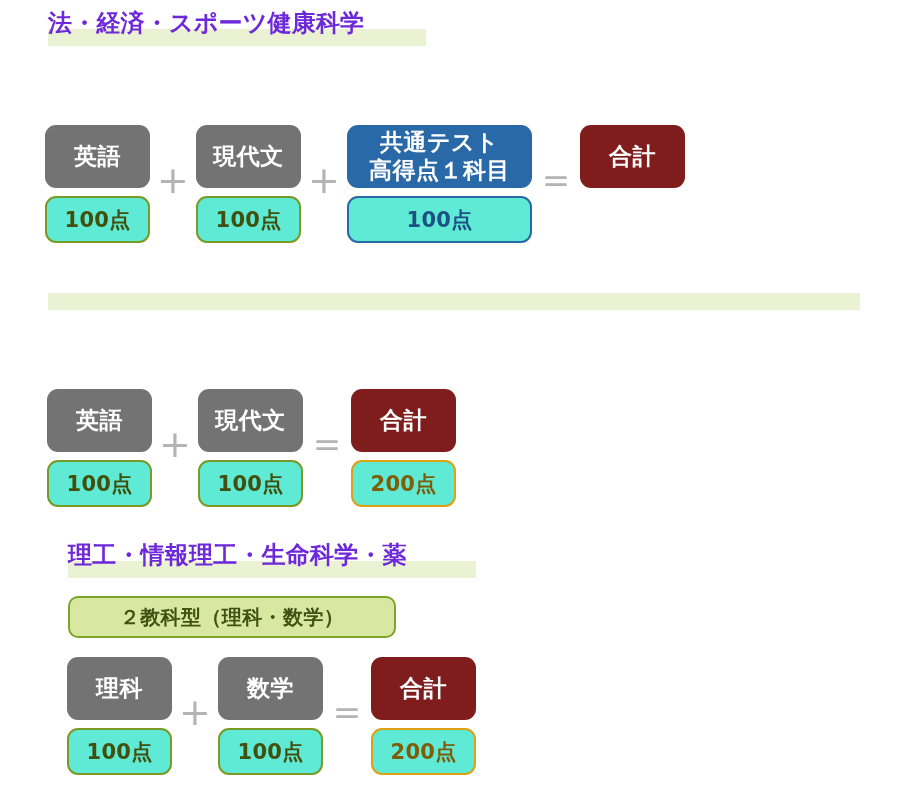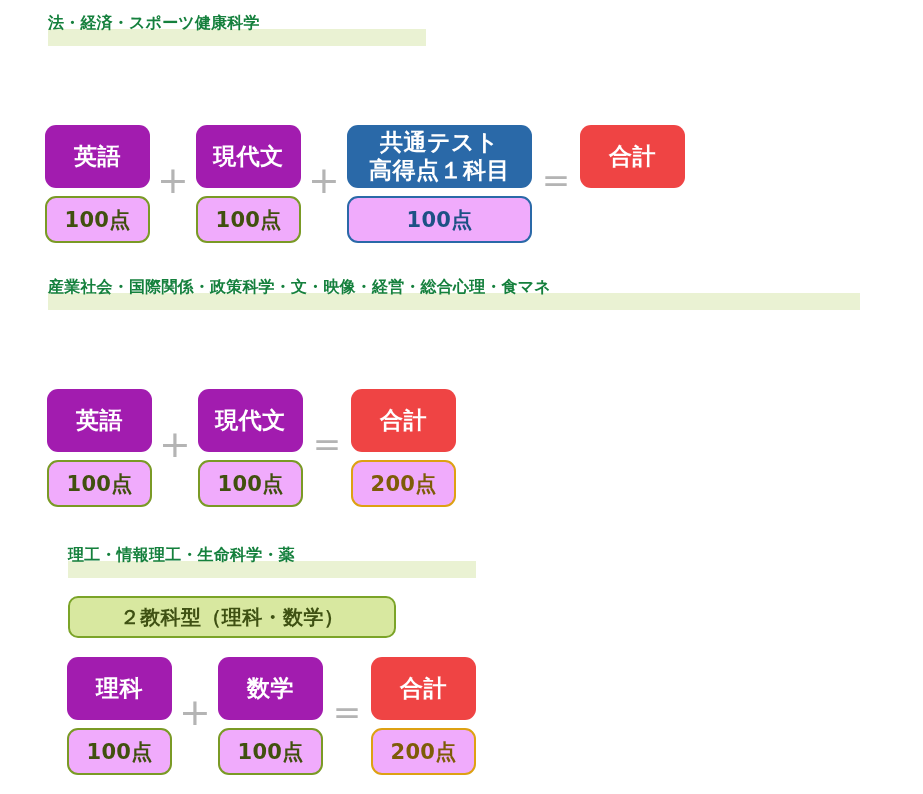--- a/index.html
+++ b/index.html
@@ -42,23 +42,23 @@
     left: 48px;
     top: 21px;
     height: 17px;
     background: #eaf2d3;
     z-index: 0;
   }
   .faculty-heading .hl-text {
     position: relative;
     z-index: 1;
     display: inline-block;
-    font-size: 16px;
+    font-size: 24px;
     font-weight: bold;
-    color: #15803d;
+    color: #6d28d9;
     line-height: 30px;
     letter-spacing: 0.2px;
     white-space: nowrap;
   }
 
   
   .type-pill {
     position: absolute;
     box-sizing: border-box;
     background: #d8e8a0;
@@ -94,27 +94,27 @@
     align-items: center;
     justify-content: center;
     text-align: center;
     color: #ffffff;
     font-size: 23px;
     font-weight: bold;
     line-height: 1.18;
     letter-spacing: 0.5px;
     white-space: pre-line;
   }
-  .subject-box.green  { background: #a21caf; }
+  .subject-box.green  { background: #737373; }
   .subject-box.blue   { background: #2a69a8; }
-  .subject-box.orange { background: #ef4444; }
+  .subject-box.orange { background: #7f1d1d; }
 
   .score-box {
     box-sizing: border-box;
-    background: #f0abfc;
+    background: #5eead4;
     border-radius: 11px;
     display: flex;
     align-items: center;
     justify-content: center;
     font-size: 21px;
     font-weight: bold;
     letter-spacing: 0.3px;
     margin-top: 8px;
   }
   .score-box.green  { border: 2px solid #7a9a25; color: #41500f; }
@@ -195,21 +195,20 @@
         </div>
       </div>
 
     </div>
   </div>
 
   <div class="section" style="top:272px;">
 
     <div class="faculty-heading">
       <span class="hl-bar" style="width:812px;"></span>
-      <span class="hl-text">産業社会・国際関係・政策科学・文・映像・経営・総合心理・食マネ</span>
     </div>
 
 
     <div class="formula" style="left:47px; top:117px;">
 
       <div class="subject-col" style="width:105px;">
         <div class="subject-box green" style="height:63px;">
           <span>英語</span>
         </div>
         <div class="score-box green" style="height:47px;">

